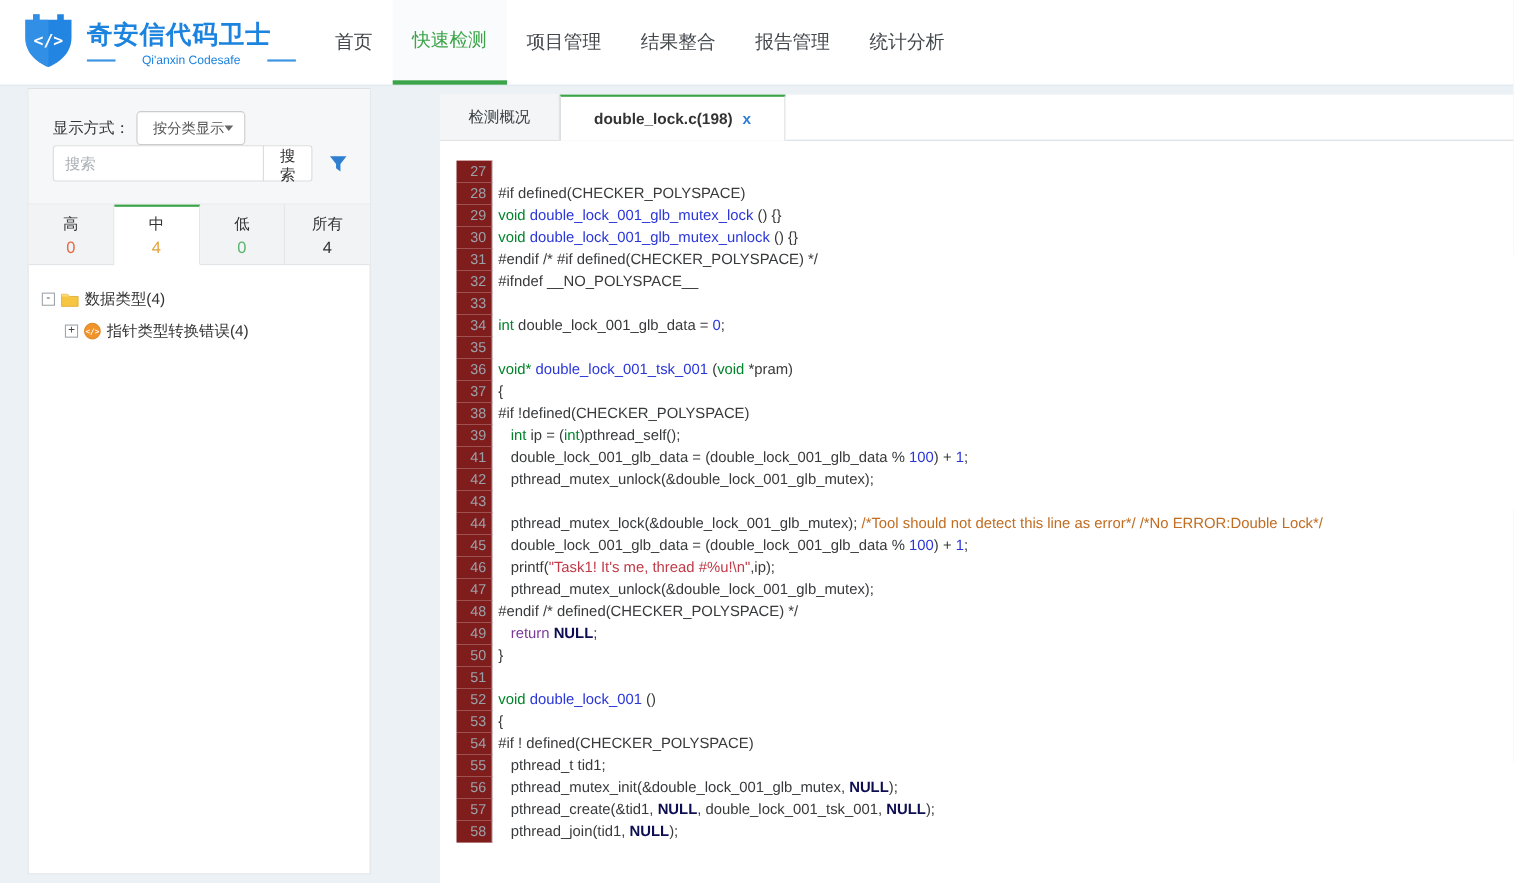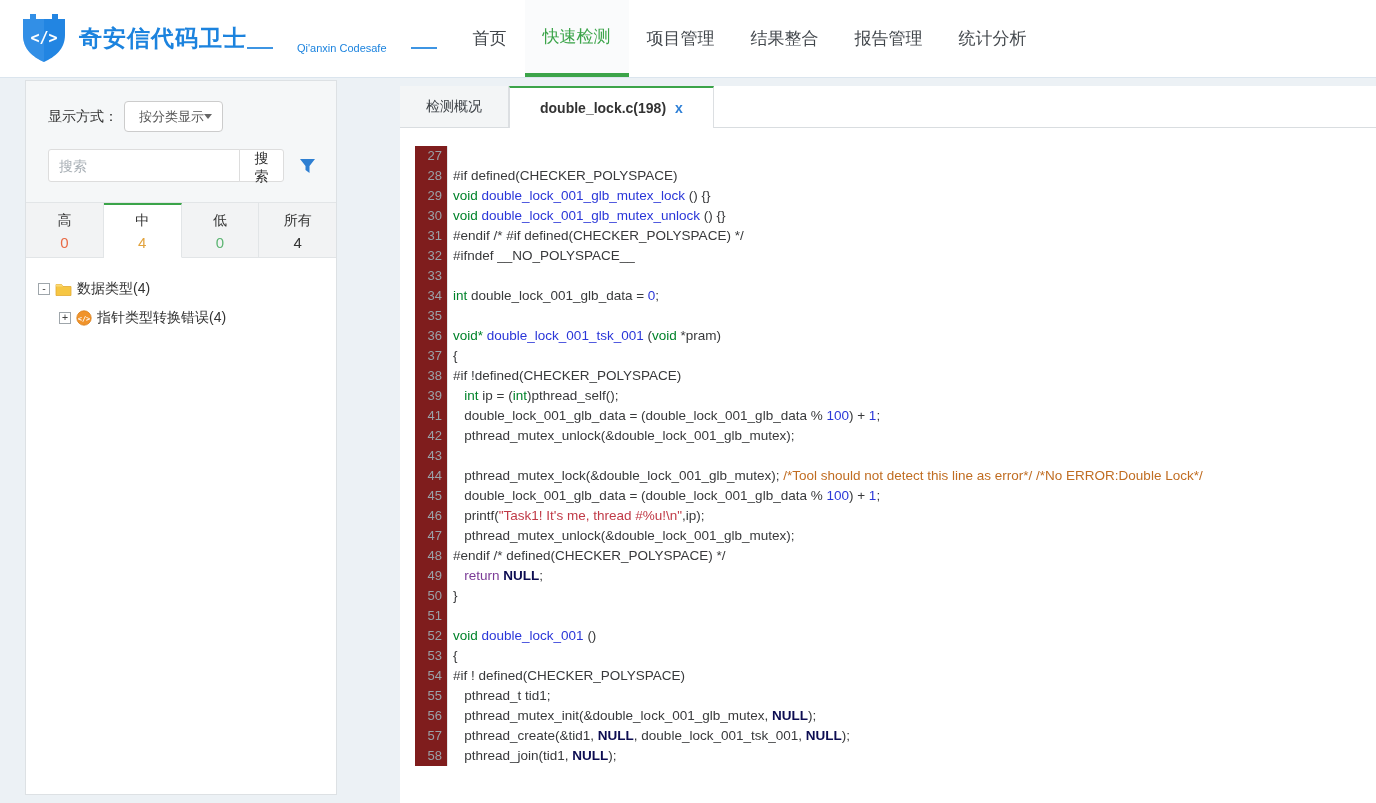--- a/index.html
+++ b/index.html
@@ -3,41 +3,41 @@
 <meta charset="utf-8">
 <style>
   *{margin:0;padding:0;box-sizing:border-box}
   html,body{width:1376px;height:803px;overflow:hidden}
   body{background:#ecf1f5;font-family:"Liberation Sans","DejaVu Sans",sans-serif;position:relative}
 
   
   .header{position:absolute;top:0;left:0;width:1376px;height:78px;background:#fff;
           border-bottom:1px solid #dbe5ee;display:flex;align-items:stretch;z-index:5}
   .logo{display:flex;align-items:center;gap:11px;padding-left:20px;min-width:246px;cursor:pointer}
-  .logo-text{display:flex;flex-direction:row;align-items:flex-end}
+  .logo-text{display:flex;flex-direction:column;align-items:flex-start}
   .logo-title{font-size:23px;font-weight:bold;color:#1c83de;letter-spacing:1px}
   .logo-sub{display:flex;align-items:center;gap:24px;margin-top:2px}
   .logo-sub .dash{width:26px;height:2px;background:#1c83de;opacity:.85}
   .logo-sub .sub-txt{font-size:11px;color:#1c83de}
   .nav{display:flex;margin-left:18px}
   .nav-item{padding:0 18px;display:flex;align-items:center;font-size:17px;color:#42474c;cursor:pointer}
   .nav-item.active{color:#3ba449;background:#fafbfc;border-bottom:4px solid #3ba449}
 
   
   .sidebar{position:absolute;left:25px;top:80px;width:312px;height:715px;background:#fff;
            border:1px solid #dde1e4}
   .filter{background:#f5f7f8;padding:20px 20px 20px 22px}
   .filter-row1{display:flex;align-items:center}
   .filter-label{font-size:14px;color:#333}
   .mode-select{display:inline-flex;align-items:center;margin-left:6px;height:31px;
                background:#fff;border:1px solid #ccc;border-radius:4px;padding:0 10px 0 14px;
                font-size:13px;color:#555;cursor:pointer}
   .caret-down{width:0;height:0;border-left:4px solid transparent;border-right:4px solid transparent;
               border-top:5px solid #666}
-  .filter-row2{display:flex;align-items:center;margin-top:17px}
+  .filter-row2{display:flex;align-items:center;margin-top:0}
   .search-input{width:192px;height:33px;border:1px solid #ddd;border-radius:3px 0 0 3px;
                 padding:0 10px;font-size:14px;color:#333;outline:none;background:#fff}
   .search-input::placeholder{color:#a9b0b6}
   .search-btn{height:33px;padding:0 13px;margin-left:-1px;background:#fff;border:1px solid #ddd;
               border-radius:0 3px 3px 0;font-size:14px;color:#333;cursor:pointer}
   .funnel{margin-left:15px;cursor:pointer;display:flex;align-items:center}
 
   .sev-tabs{display:flex;border-top:1px solid #e2e5e7}
   .sev{flex:1;height:55px;text-align:center;padding-top:9px;background:#f2f3f4;
        border-right:1px solid #e2e5e7;border-bottom:1px solid #e2e5e7;cursor:pointer}

